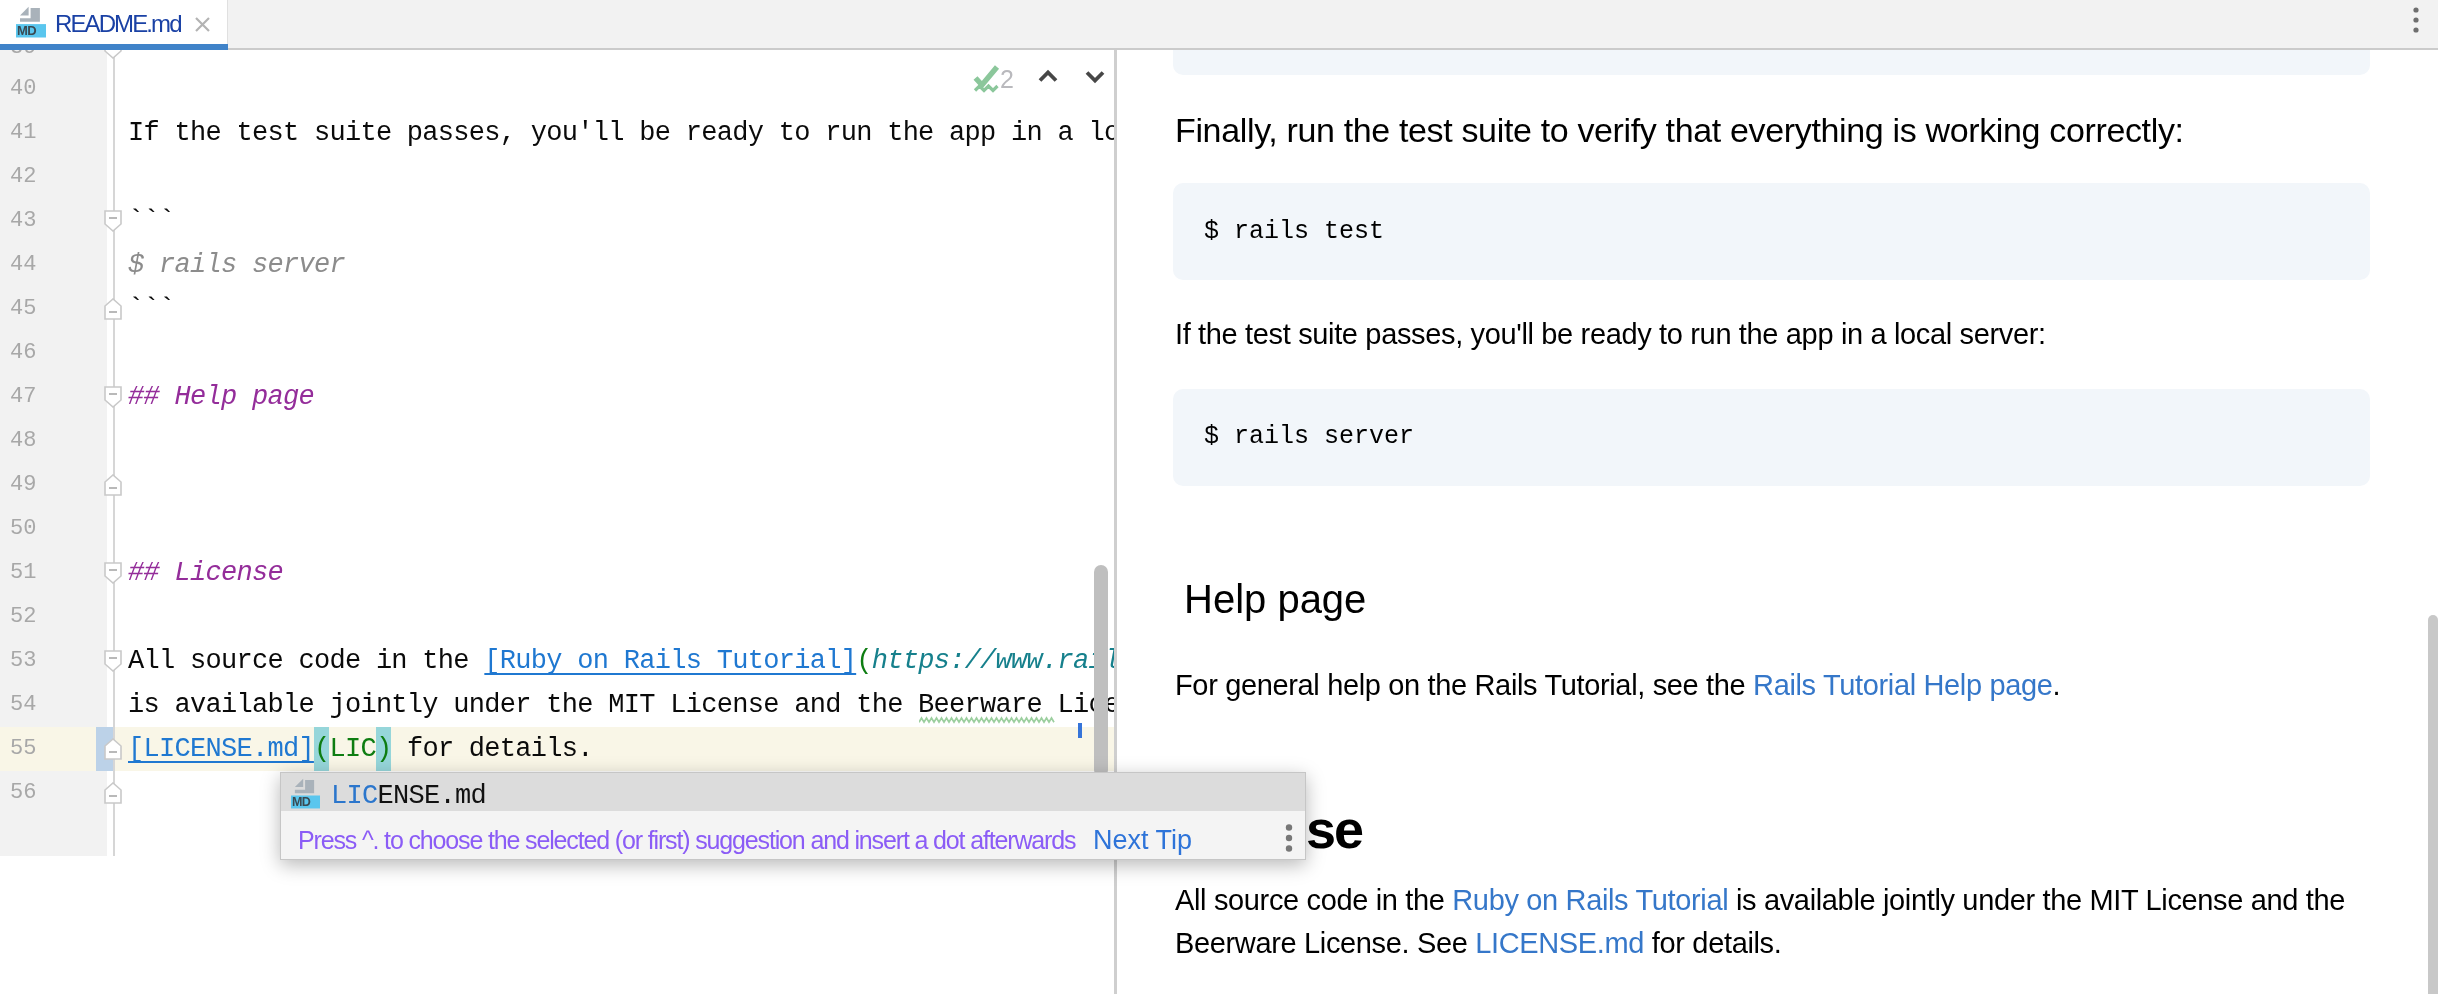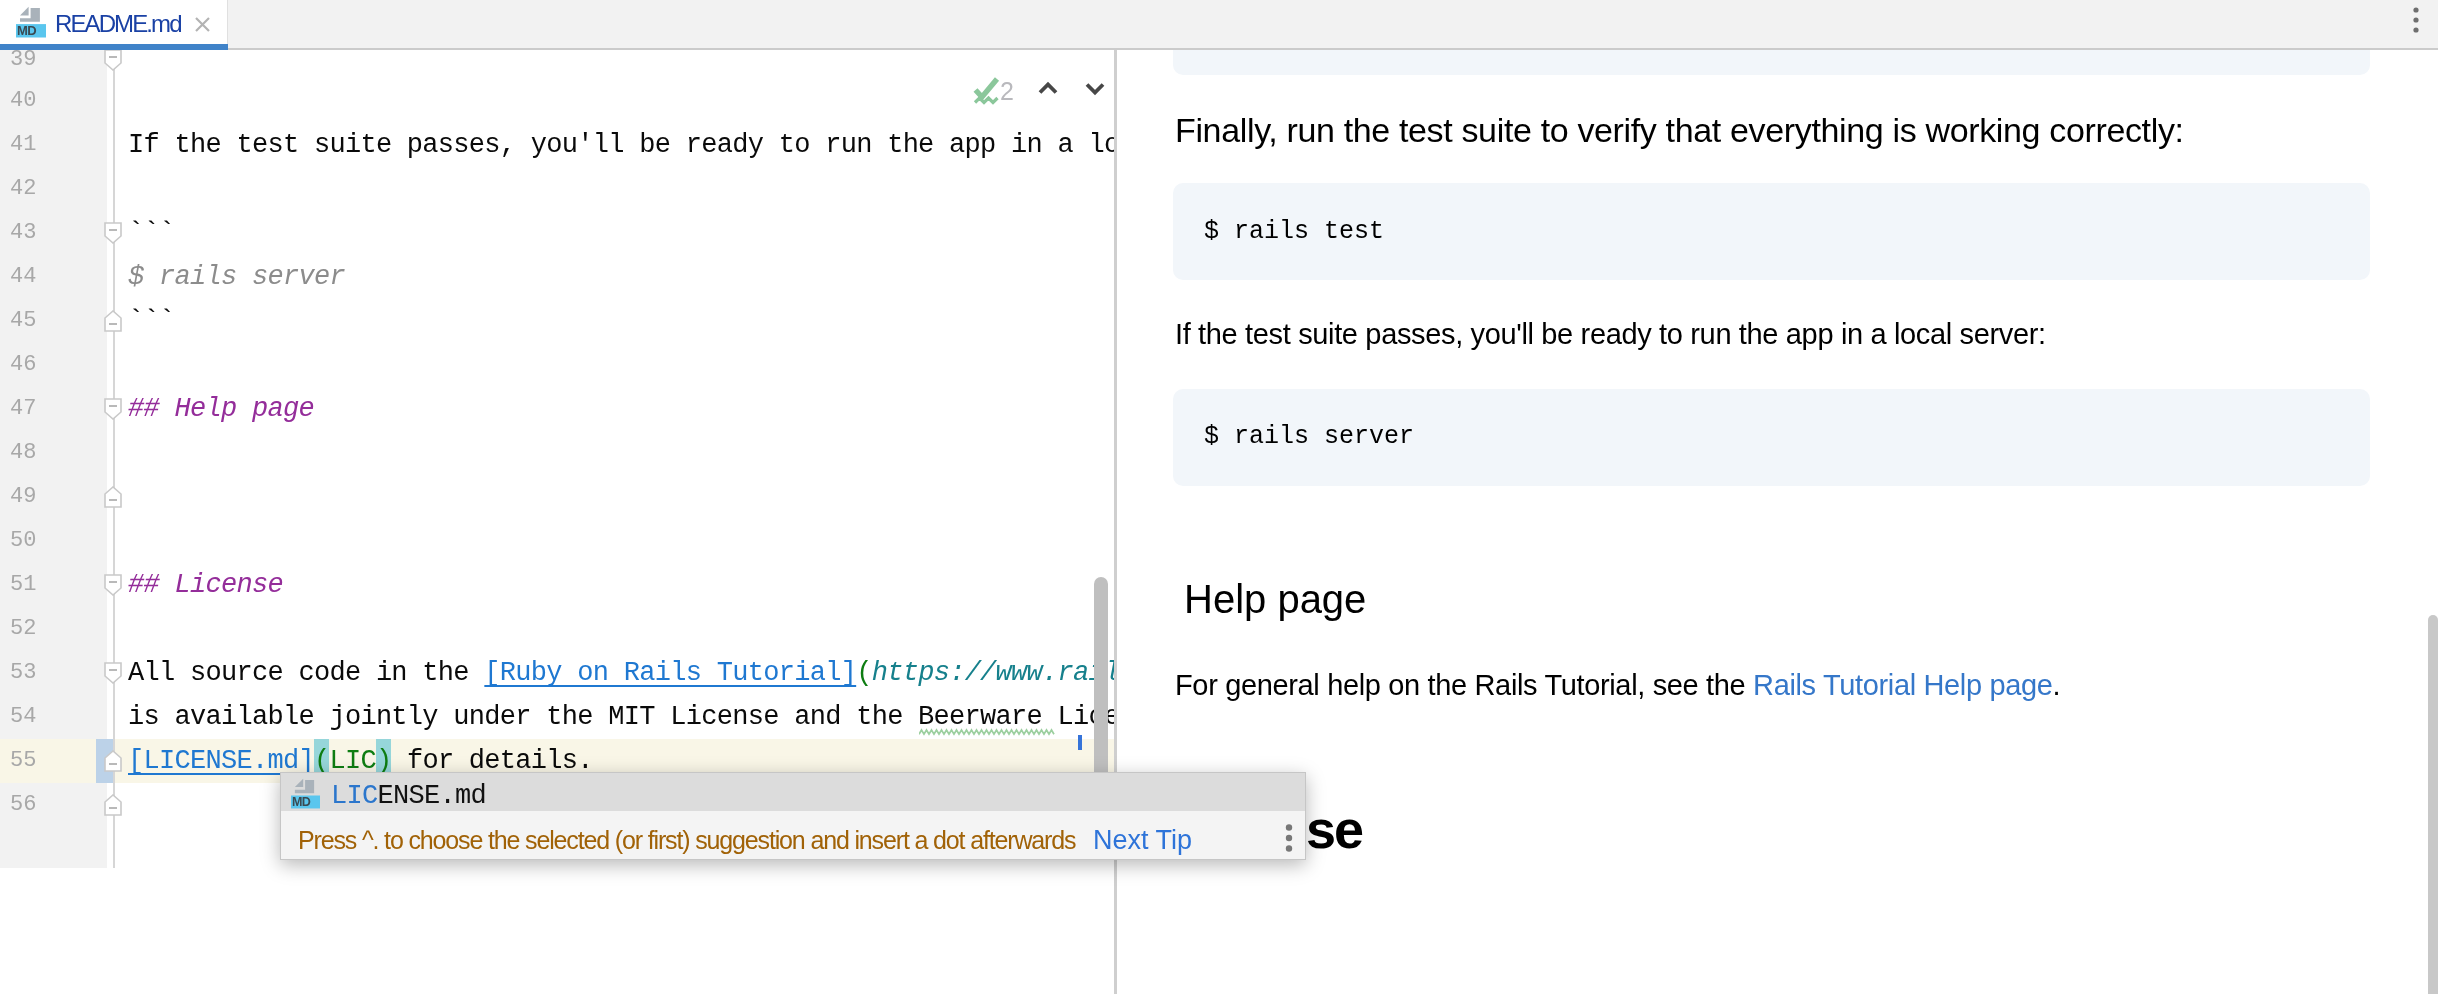--- a/index.html
+++ b/index.html
@@ -21,21 +21,21 @@
   .gray-it { color:#8c8c8c; font-style:italic; }
   
   .pv { position:absolute; font-family:"Liberation Sans", sans-serif; color:#000; }
   .codeblk { position:absolute; left:55px; width:1197px; background:#f2f6fa; border-radius:10px; }
   .pvlink { color:#3577c9; }
   .pv.mono { font-family:Liberation Mono, monospace; }
 </style>
 </head>
 <body>
 
-<div class="abs" id="editor" style="left:0;top:12px;width:1114px;height:856px;overflow:hidden;background:#fff;">
+<div class="abs" id="editor" style="left:0;top:0;width:1114px;height:856px;overflow:hidden;background:#fff;">
 
   <div class="abs" style="left:0;top:0;width:107px;height:994px;background:#f2f2f2;"></div>
 
   <div class="abs" style="left:0;top:727px;width:107px;height:44px;background:#f9f6e7;"></div>
   <div class="abs" style="left:96px;top:727px;width:17px;height:44px;background:#bcd2e8;"></div>
   <div class="abs" style="left:115px;top:727px;width:999px;height:44px;background:#f9f6e7;"></div>
 
   <div class="abs" style="left:113px;top:0;width:2px;height:994px;background:#d6d6d6;"></div>
 
   <div id="lnums">
@@ -144,20 +144,21 @@
 
   <div class="codeblk" style="top:389px;height:97px;"></div>
   <div class="pv mono" style="left:86px;top:416px;font-size:25px;line-height:42px;">$ rails server</div>
 
   <div class="pv" style="left:66px;top:571px;font-size:40px;line-height:56px;font-weight:normal;">Help page</div>
 
   <div class="pv" style="left:57px;top:664px;font-size:29px;letter-spacing:-0.35px;line-height:42px;">For general help on the Rails Tutorial, see the <span class="pvlink">Rails Tutorial Help page</span>.</div>
 
   <div class="pv" style="left:57px;top:802px;font-size:54px;line-height:54px;font-weight:bold;letter-spacing:-2px;">License</div>
 
+  <div class="pv" style="left:57px;top:879px;width:1200px;font-size:29px;letter-spacing:-0.35px;line-height:42.5px;">All source code in the <span class="pvlink">Ruby on Rails Tutorial</span> is available jointly under the MIT License and the Beerware License. See <span class="pvlink">LICENSE.md</span> for details.</div>
 
   <div class="abs" style="left:1310px;top:615px;width:10px;height:379px;background:#c8c8c8;border-radius:5px 5px 0 0;"></div>
 </div>
 
 <div class="abs" id="tabbar" style="left:0;top:0;width:2438px;height:50px;background:#f2f2f2;border-bottom:2px solid #cbcbcb;z-index:50;">
   <div class="abs" style="left:0;top:0;width:228px;height:48px;background:#fff;border-right:1px solid #e0e0e0;"></div>
   <div class="abs" style="left:0;top:44px;width:228px;height:6px;background:#4083c9;"></div>
 
   <svg class="abs" style="left:16px;top:4px;" width="30" height="34" viewBox="0 0 30 34">
     <path d="M14.6 4.1 h9.3 v13.6 h-19.9 v-3.5 h10.6 z" fill="#a9b2ba"></path>
@@ -179,20 +180,20 @@
 
 <div class="abs" id="popup" style="left:280px;top:772px;width:1026px;height:88px;z-index:60;border:1px solid #c6c6c6;box-shadow:0 5px 18px rgba(0,0,0,0.28);background:#f4f4f4;">
   <div class="abs" style="left:0;top:0;width:1024px;height:38px;background:#dcdcdc;"></div>
   <svg class="abs" style="left:10px;top:3px;" width="29" height="33" viewBox="0 0 30 34">
     <path d="M14.6 4.1 h9.3 v13.6 h-19.9 v-3.5 h10.6 z" fill="#a9b2ba"></path>
     <polygon points="4,11.4 12.6,2.8 12.6,11.4" fill="#a9b2ba"></polygon>
     <rect x="0" y="20.1" width="30" height="13.4" fill="#5ac6ee"></rect>
     <text x="10.5" y="31.3" text-anchor="middle" font-family="Liberation Sans, sans-serif" font-size="13" font-weight="bold" fill="#3a4a52" letter-spacing="-0.5">MD</text>
   </svg>
   <div class="abs mono" style="left:50px;top:4px;height:38px;line-height:38px;font-size:27px;letter-spacing:-0.71px;white-space:pre;color:#111;"><span style="color:#2b76cc;">LIC</span>ENSE.md</div>
-  <div class="abs" style="left:17px;top:41.5px;height:50px;line-height:50px;font-size:25px;letter-spacing:-1.15px;color:#a16207;white-space:pre;">Press ^. to choose the selected (or first) suggestion and insert a dot afterwards</div>
+  <div class="abs" style="left:17px;top:41.5px;height:50px;line-height:50px;font-size:25px;letter-spacing:-1.15px;color:#8b5cf6;white-space:pre;">Press ^. to choose the selected (or first) suggestion and insert a dot afterwards</div>
   <div class="abs" style="left:812px;top:41.5px;height:50px;line-height:50px;font-size:27px;color:#2e74d9;">Next Tip</div>
   <svg class="abs" style="left:1001px;top:51px;" width="14" height="30" viewBox="0 0 14 30">
     <circle cx="7" cy="3.5" r="3.2" fill="#777"></circle>
     <circle cx="7" cy="14" r="3.2" fill="#777"></circle>
     <circle cx="7" cy="24.5" r="3.2" fill="#777"></circle>
   </svg>
 </div>
 
 </body></html>

